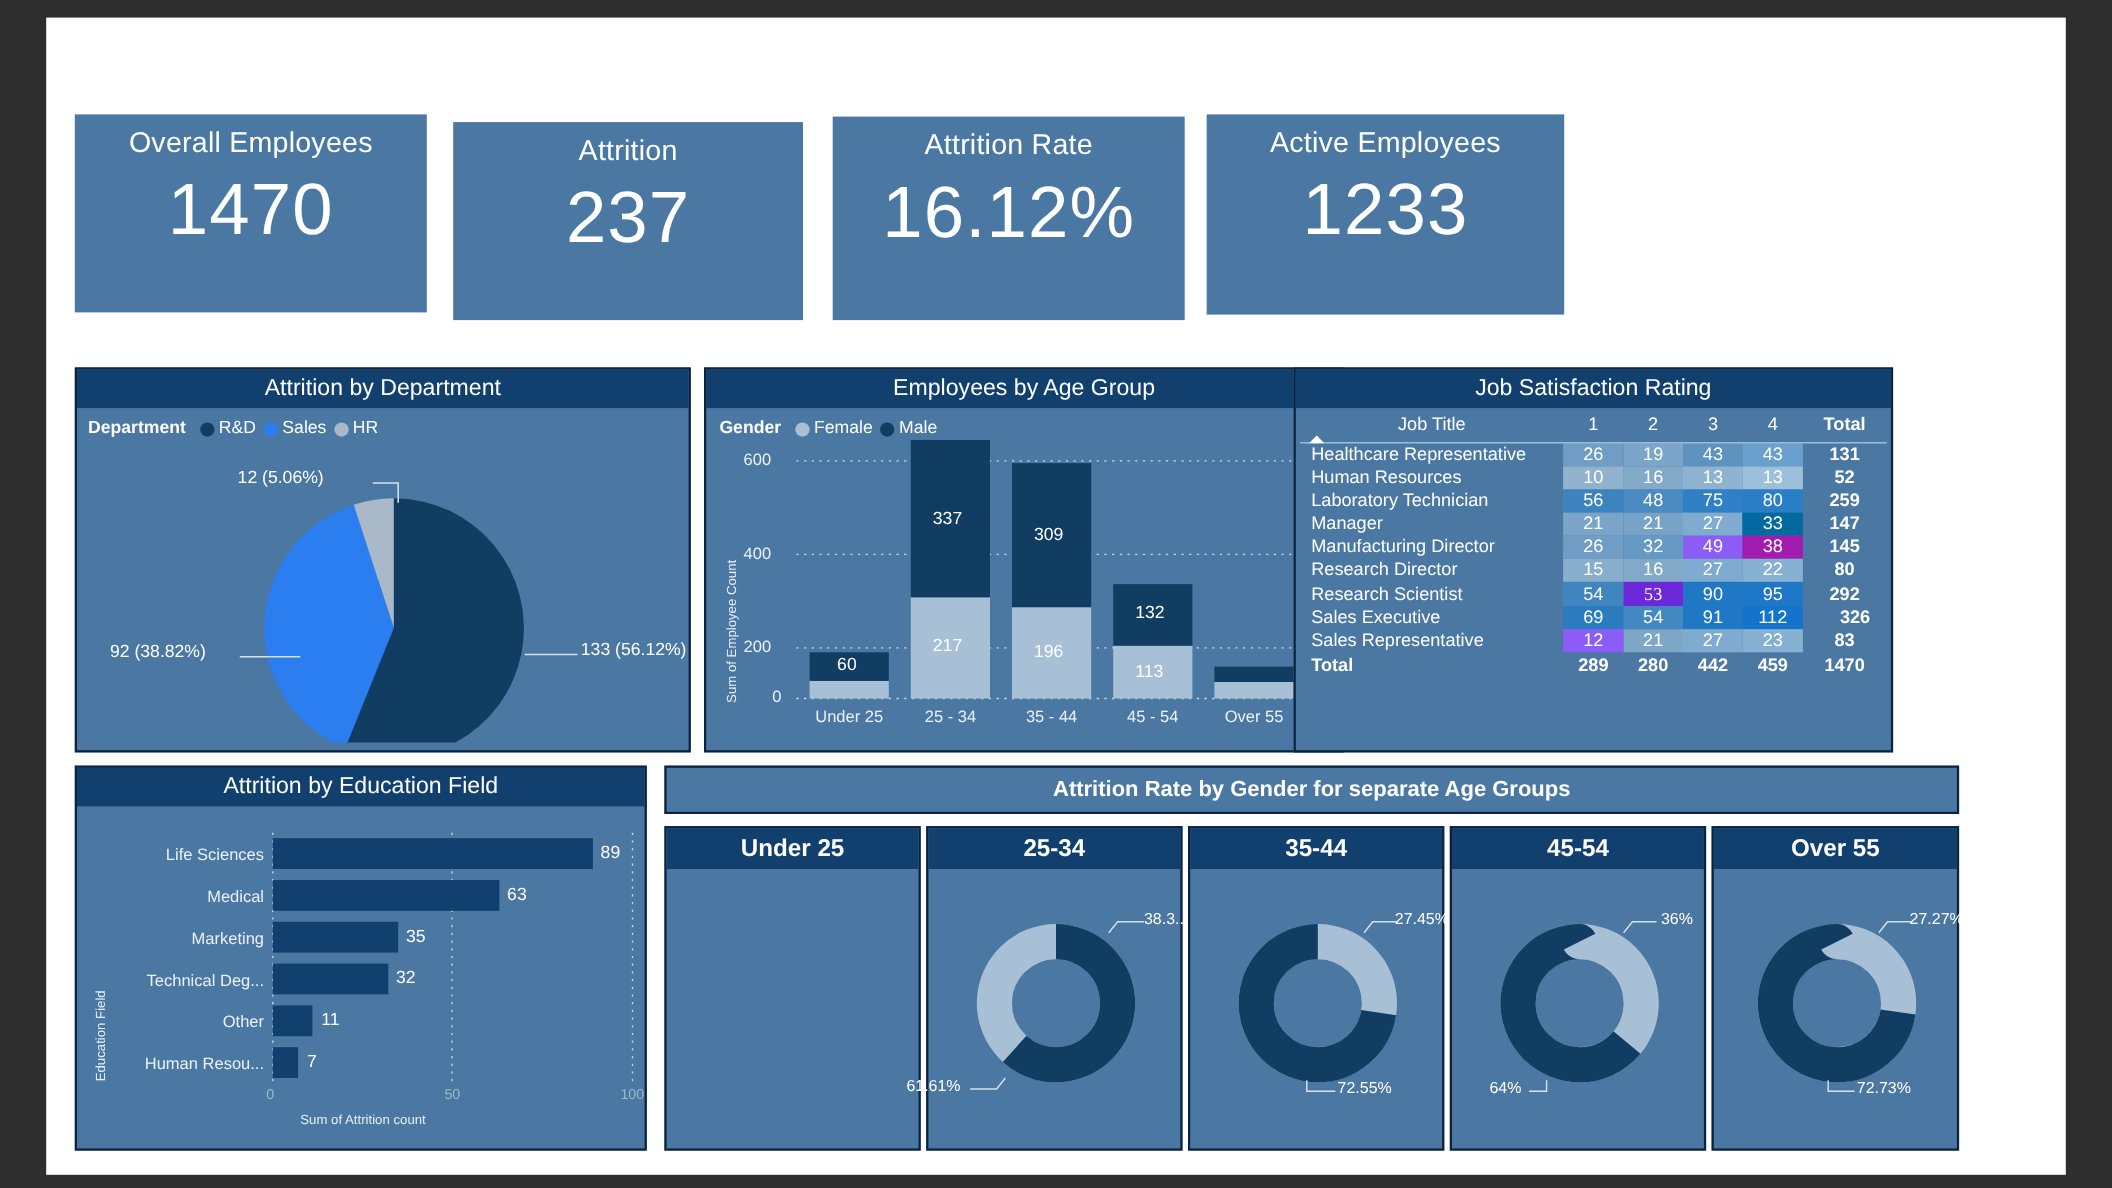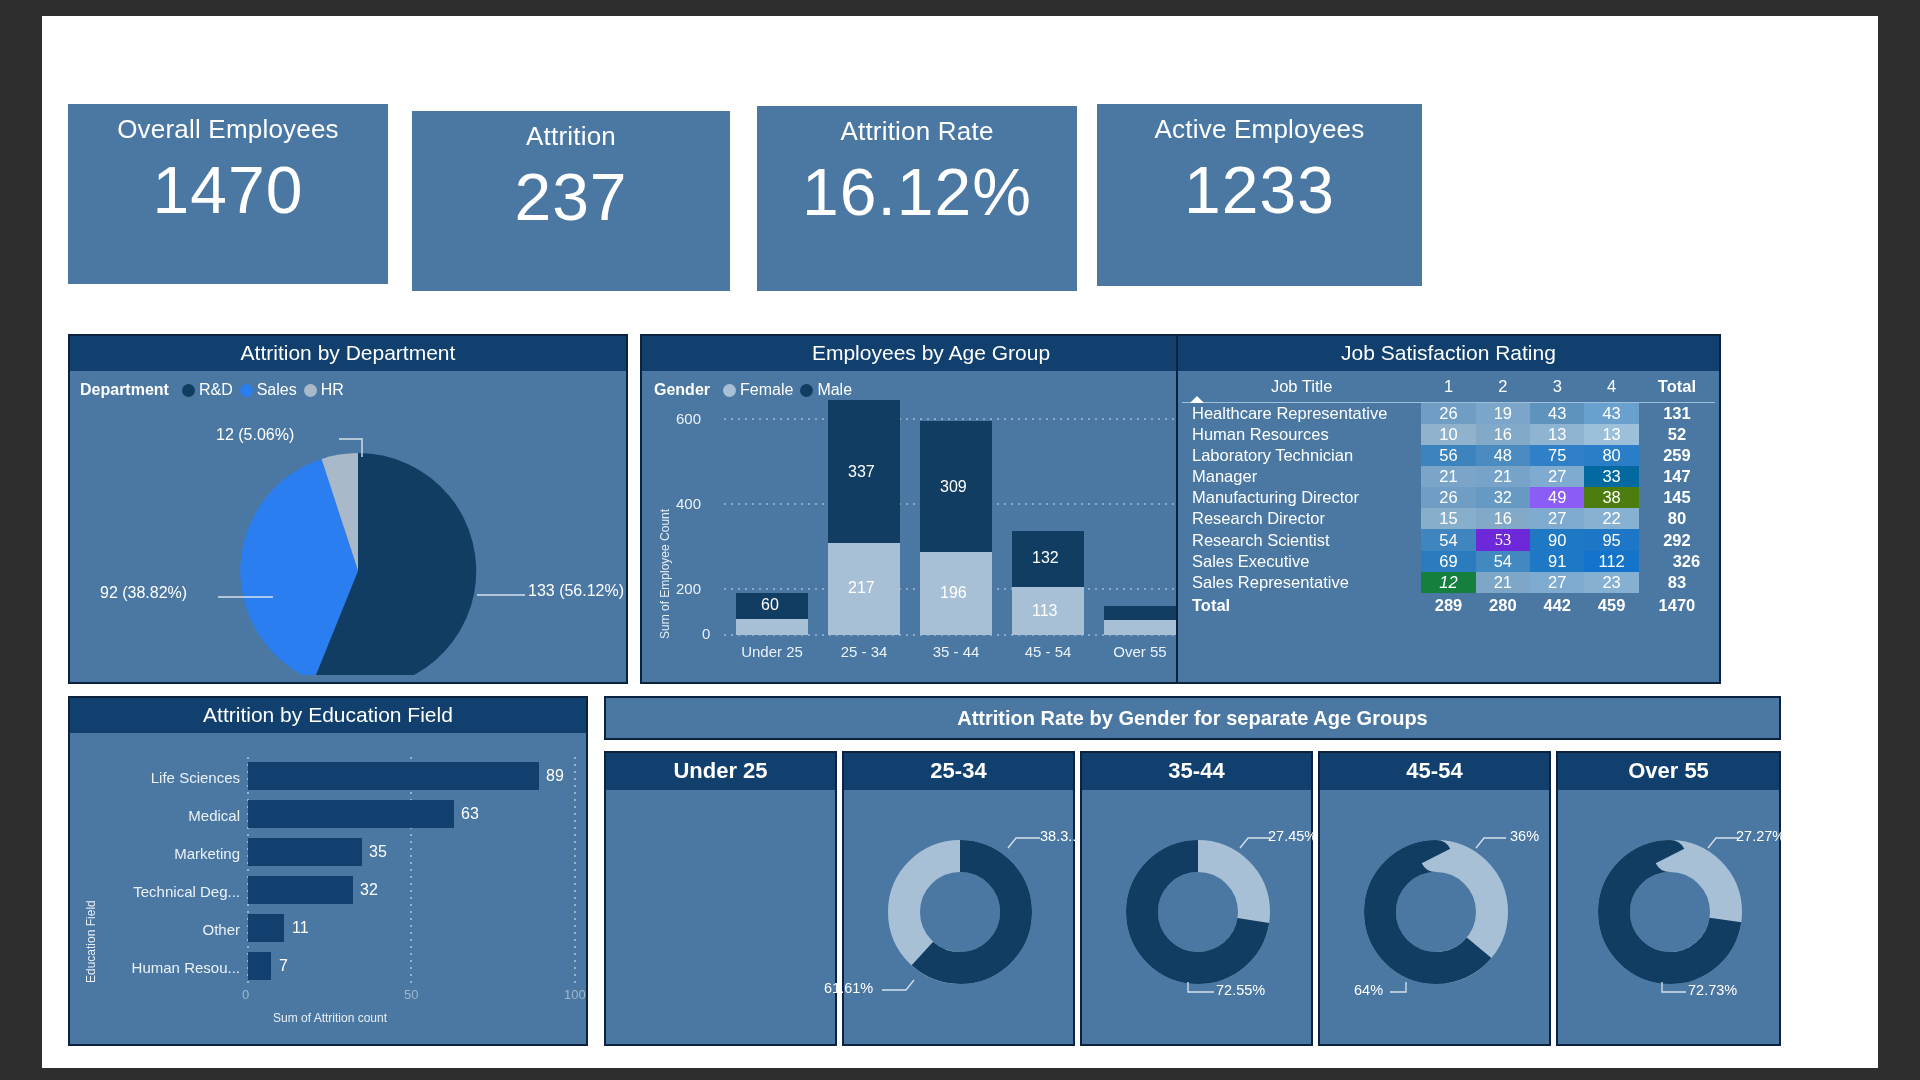--- a/index.html
+++ b/index.html
@@ -294,21 +294,21 @@
             <td style="background:#76a3c7;">21</td>
             <td style="background:#7fabd0;">27</td>
             <td style="background:#0369a1;">33</td>
             <td style="font-weight:bold;">147</td>
           </tr>
           <tr>
             <td class="jt">Manufacturing Director</td>
             <td style="background:#6f9dc4;">26</td>
             <td style="background:#669ac5;">32</td>
             <td style="background:#8b5cf6;">49</td>
-            <td style="background:#4d7c0f;">38</td>
+            <td style="background:#a21caf;">38</td>
             <td style="font-weight:bold;">145</td>
           </tr>
           <tr>
             <td class="jt">Research Director</td>
             <td style="background:#87aecb;">15</td>
             <td style="background:#83a9c8;">16</td>
             <td style="background:#7fabd0;">27</td>
             <td style="background:#86b1d3;">22</td>
             <td style="font-weight:bold;">80</td>
           </tr>
@@ -323,21 +323,21 @@
           <tr>
             <td class="jt">Sales Executive</td>
             <td style="background:#2b7cbf;">69</td>
             <td style="background:#4189c0;">54</td>
             <td style="background:#1e78c5;">91</td>
             <td style="background:#1473cb;">112</td>
             <td style="font-weight:bold;padding-left:27px;">326</td>
           </tr>
           <tr>
             <td class="jt">Sales Representative</td>
-            <td style="background:#15803d;font-style:italic;">12</td>
+            <td style="background:#8b5cf6;">12</td>
             <td style="background:#7da6c7;">21</td>
             <td style="background:#7fabd0;">27</td>
             <td style="background:#85b0d2;">23</td>
             <td style="font-weight:bold;">83</td>
           </tr>
           <tr class="total-row">
             <td class="jt">Total</td>
             <td>289</td>
             <td>280</td>
             <td>442</td>

